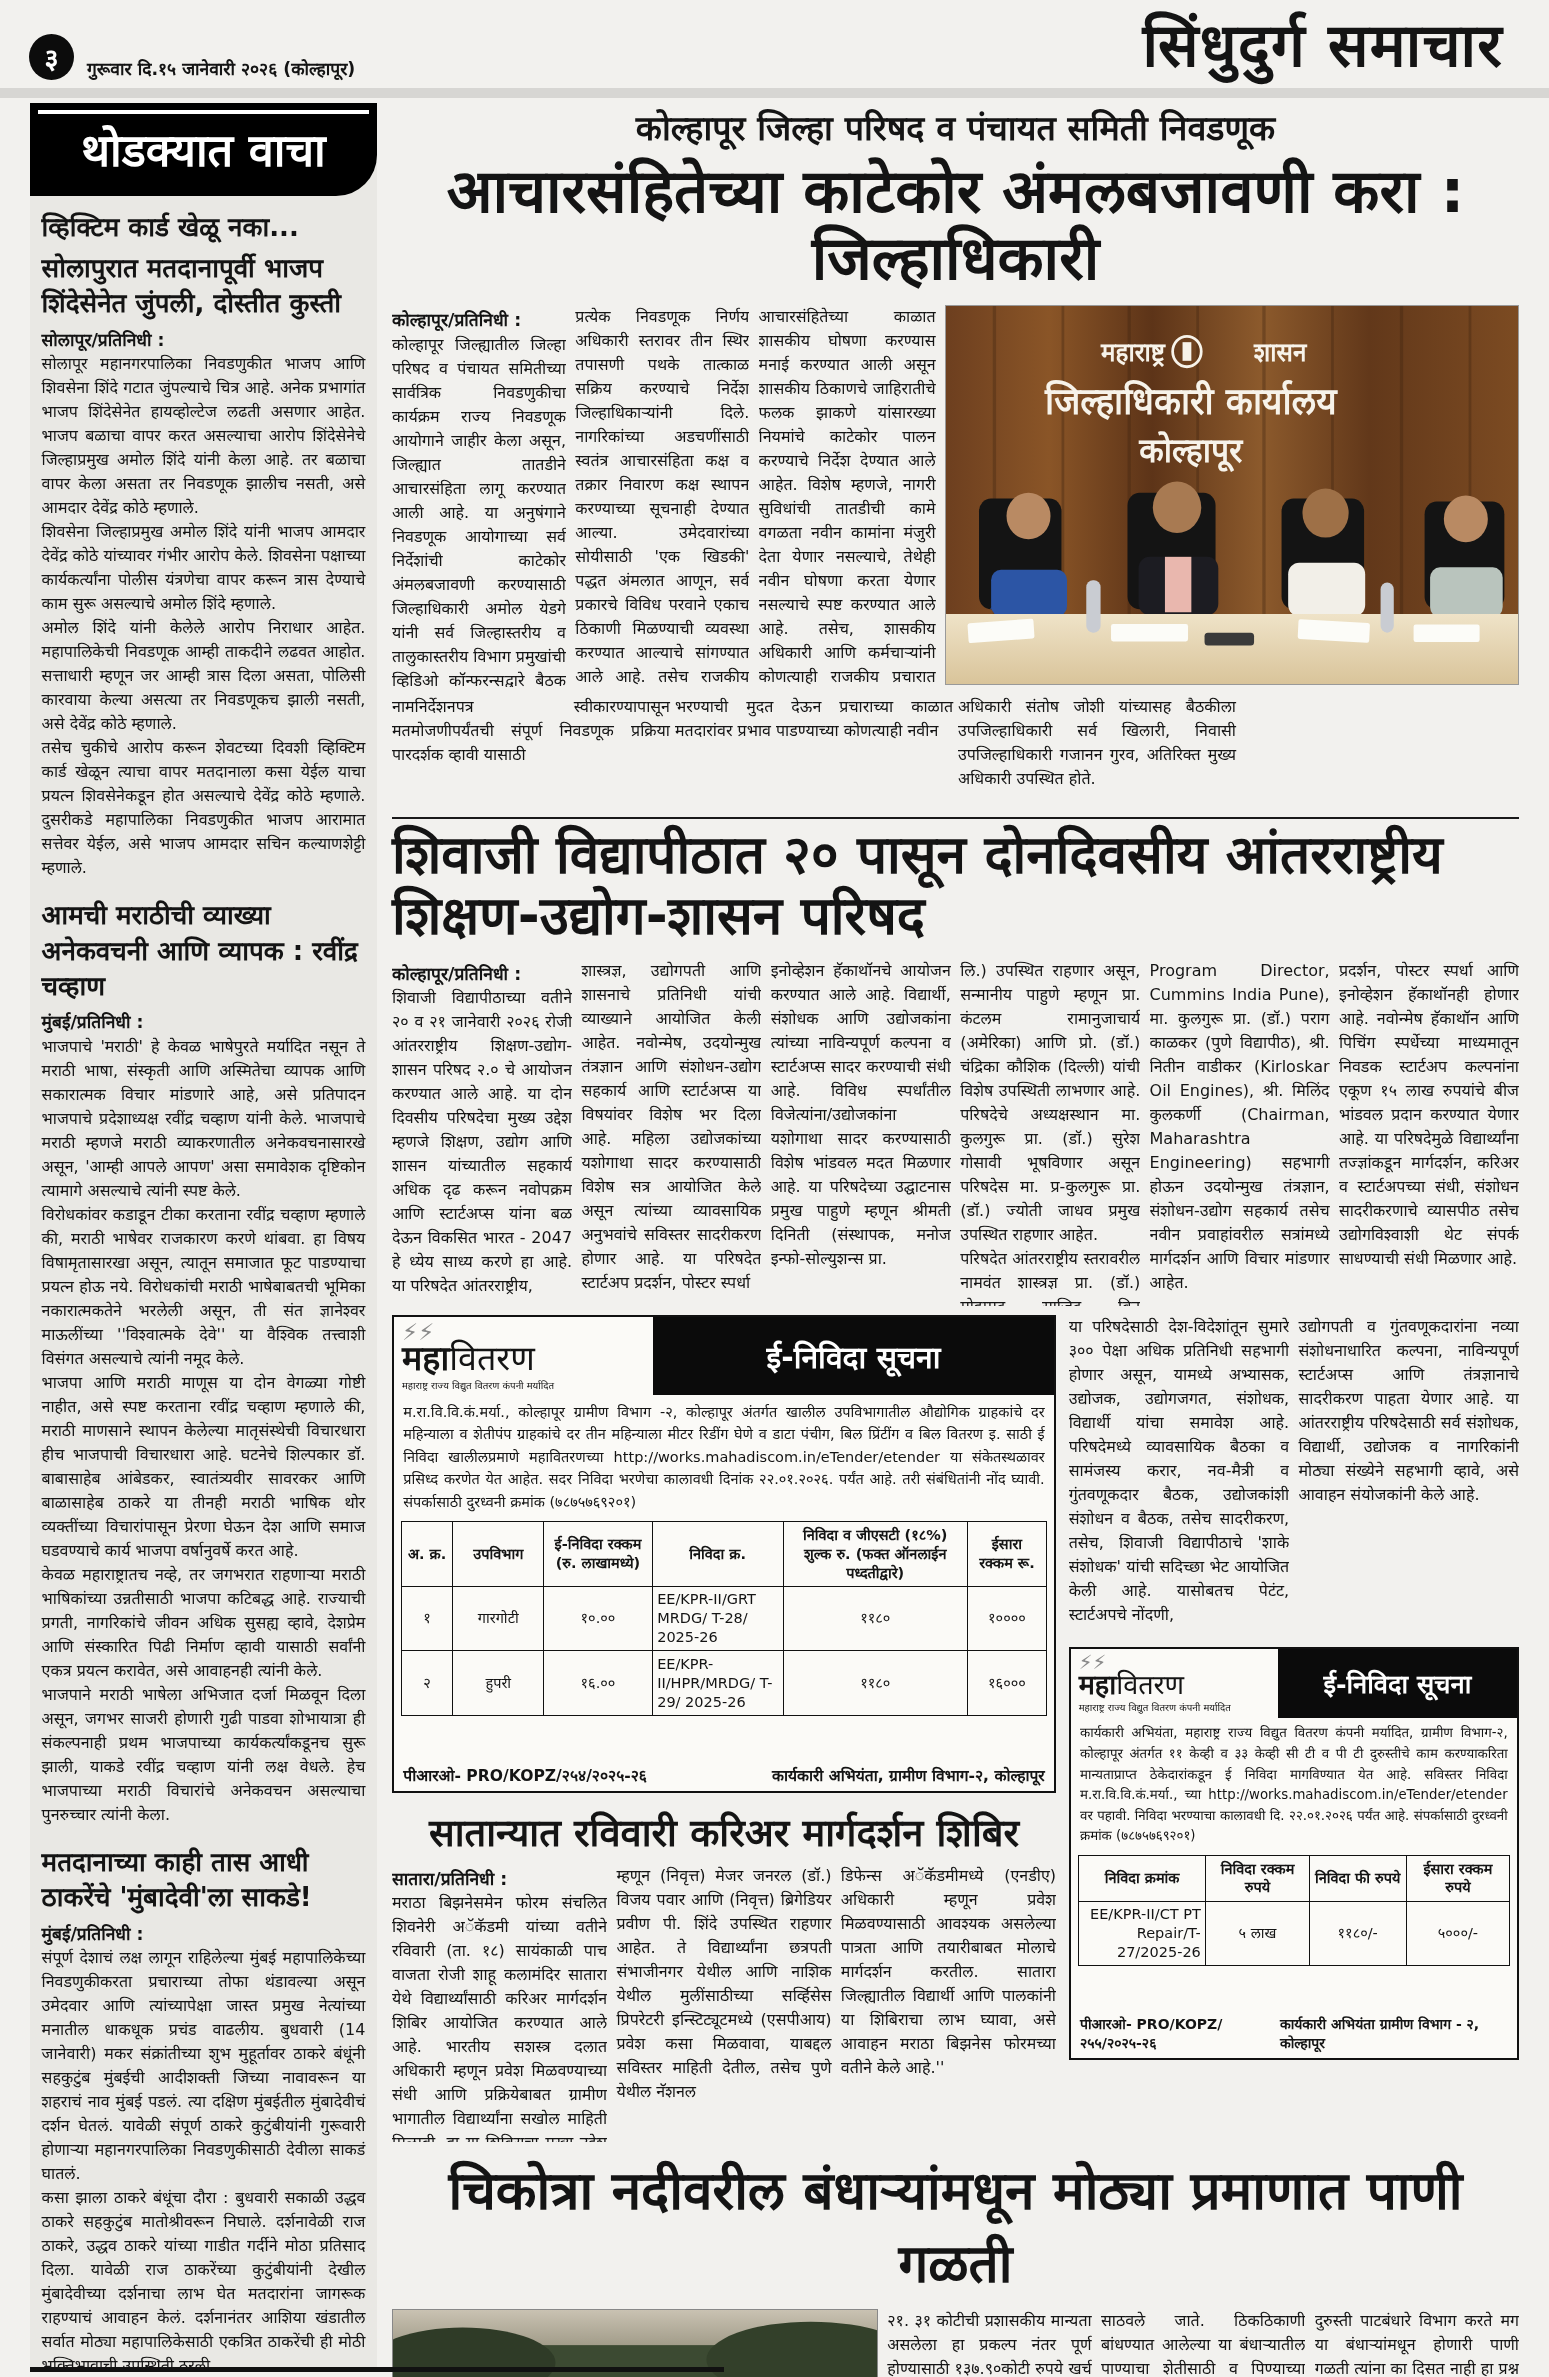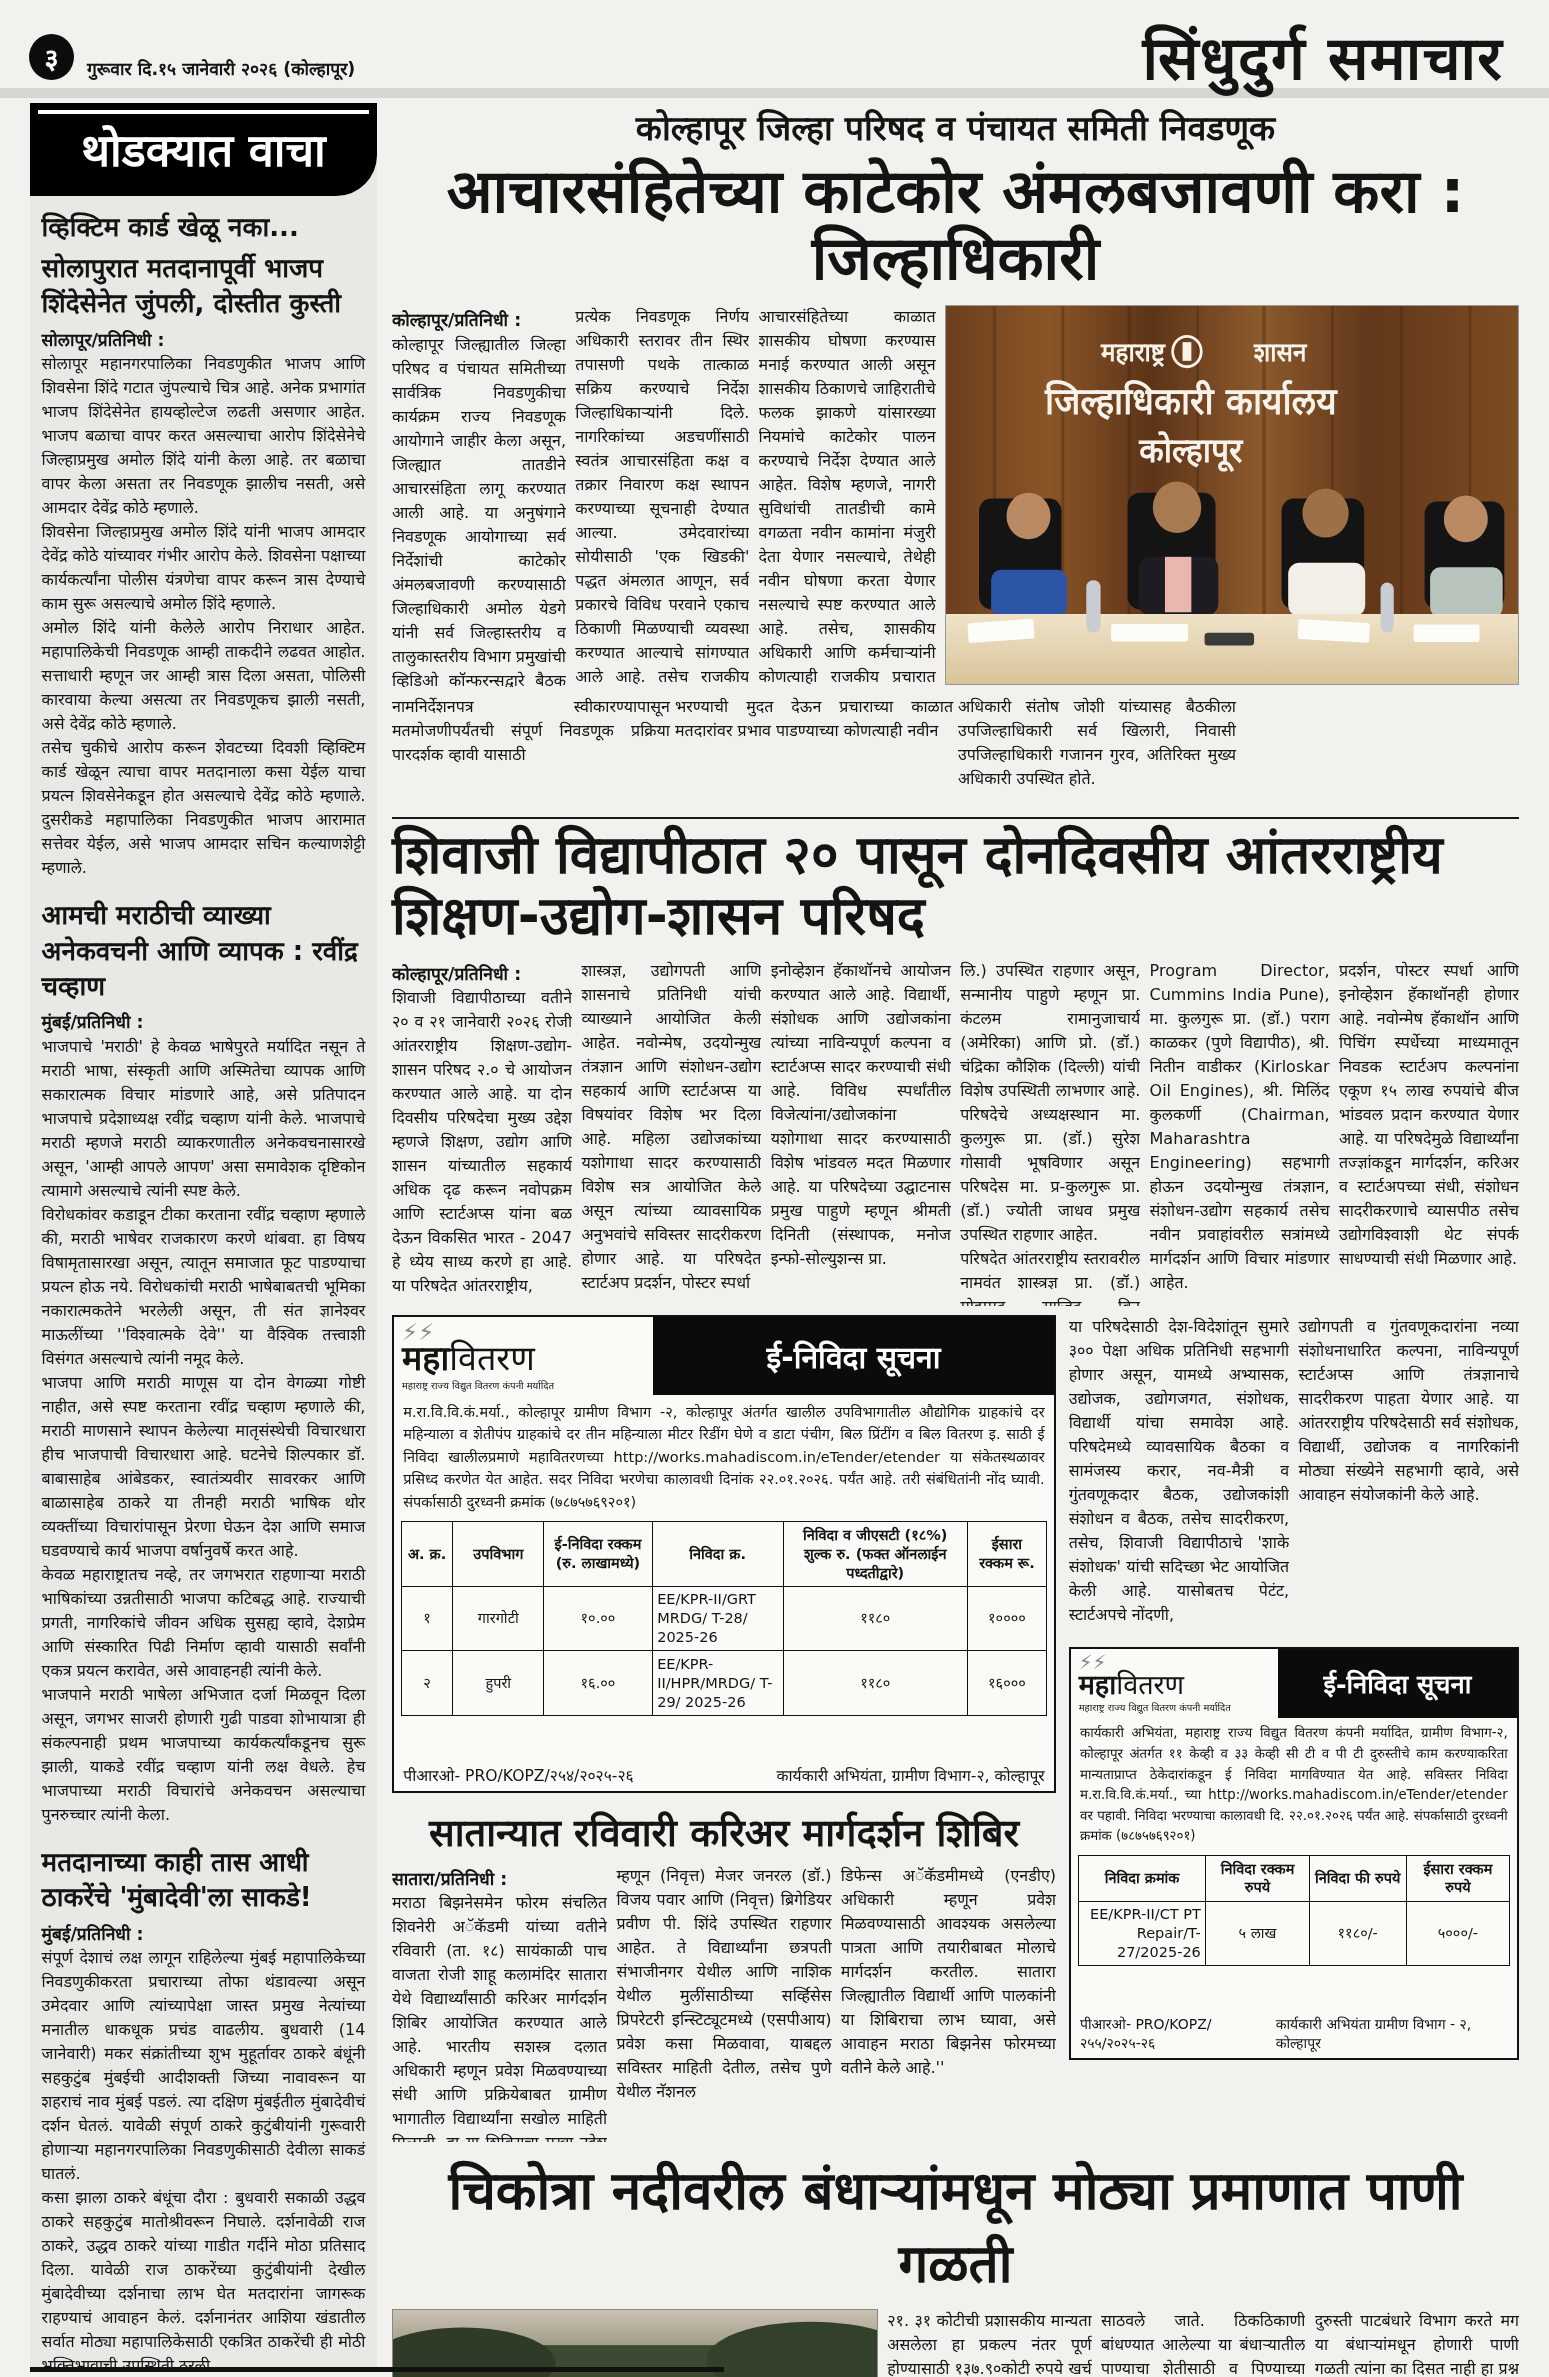--- a/index.html
+++ b/index.html
@@ -5,21 +5,21 @@
   html,body{margin:0;padding:0;background:#777;}
   .page{position:relative;width:1549px;height:2377px;background:#f2f1ee;
         font-family:"DejaVu Sans","Liberation Sans",sans-serif;color:#141414;overflow:hidden;}
   .inner{padding:0 30px;}
   
   .topbar{position:relative;height:87px;}
   .pgcircle{position:absolute;left:29px;top:34px;width:45px;height:46px;border-radius:50%;
             background:#0c0c0c;color:#fff;font-size:27px;font-weight:700;
             display:flex;align-items:center;justify-content:center;}
   .dateline{position:absolute;left:87px;top:56px;font-size:17.4px;font-weight:700;}
-  .masthead{position:absolute;right:46px;top:15px;font-size:60px;font-weight:700;letter-spacing:1.2px;}
+  .masthead{position:absolute;right:46px;top:2px;font-size:60px;font-weight:700;letter-spacing:1.2px;}
   .grayband{height:9.8px;background:#d7d6d3;margin:1.2px 0 4.6px 0;}
   
   .cols{display:flex;gap:15px;align-items:flex-start;}
   .sidebar{width:347px;flex:0 0 347px;background:#e9e8e4;height:2269px;overflow:hidden;}
   .main{flex:1;min-width:0;}
   
   .sb-head{background:#000000;color:#fff;text-align:center;font-size:45px;font-weight:700;
            padding:15px 5.8px 17.4px;border-radius:0 0 41px 0;position:relative;}
   .sb-head:before{content:"";display:block;position:absolute;left:8px;right:8px;top:7px;height:4px;background:#fff;}
   .sb-art{padding:10.4px 11.6px 4.6px;}
@@ -44,21 +44,21 @@
   .t-logo{width:243px;padding:5.8px 8px 3.5px;}
   .t-brand{font-size:34px;font-weight:700;line-height:1;}
   .t-brand .lt{font-weight:400;}
   .t-sub{font-size:9.8px;margin-top:3.5px;}
   .t-head{flex:1;background:#0b0b0b;color:#fff;font-size:30px;font-weight:700;
           display:flex;align-items:center;justify-content:center;}
   .t-body{font-size:14.5px;line-height:1.55;text-align:justify;padding:5.8px 9.3px;white-space:pre-line;}
   table.tt{border-collapse:collapse;width:calc(100% - 14px);margin:2.3px auto 4.6px;}
   table.tt th,table.tt td{border:1.7px solid #111;font-size:14.5px;padding:3.5px 4.6px;text-align:center;line-height:1.3;}
   table.tt th{font-weight:700;}
-  .t-foot{display:flex;justify-content:space-between;font-size:15.6px;font-weight:400;padding:3.5px 9.3px 5.8px;margin-top:44px;}
+  .t-foot{display:flex;justify-content:space-between;font-size:15.6px;font-weight:700;padding:3.5px 9.3px 5.8px;margin-top:44px;}
   .headline3{font-size:38px;font-weight:700;text-align:center;margin:11.6px 0 7px;}
   .careerrow{display:grid;grid-template-columns:repeat(3,1fr);gap:9.3px;height:278px;overflow:hidden;}
   .controw{display:grid;grid-template-columns:repeat(2,1fr);gap:9.3px;height:324px;overflow:hidden;}
   
   .headline4{font-size:53px;font-weight:700;text-align:center;margin:10.4px 0 10.4px;}
   .photo2{border:1.7px solid #888;height:267px;background:#23321d;}
   .bottomwrap{display:flex;gap:9.3px;}
   .bottomleft{width:486px;flex:0 0 486px;}
   .bottomright{flex:1;display:grid;grid-template-columns:repeat(3,1fr);gap:9.3px;height:480px;overflow:hidden;}
   .footbar{position:absolute;left:30px;bottom:4.6px;width:694px;height:5.8px;background:#111;}

